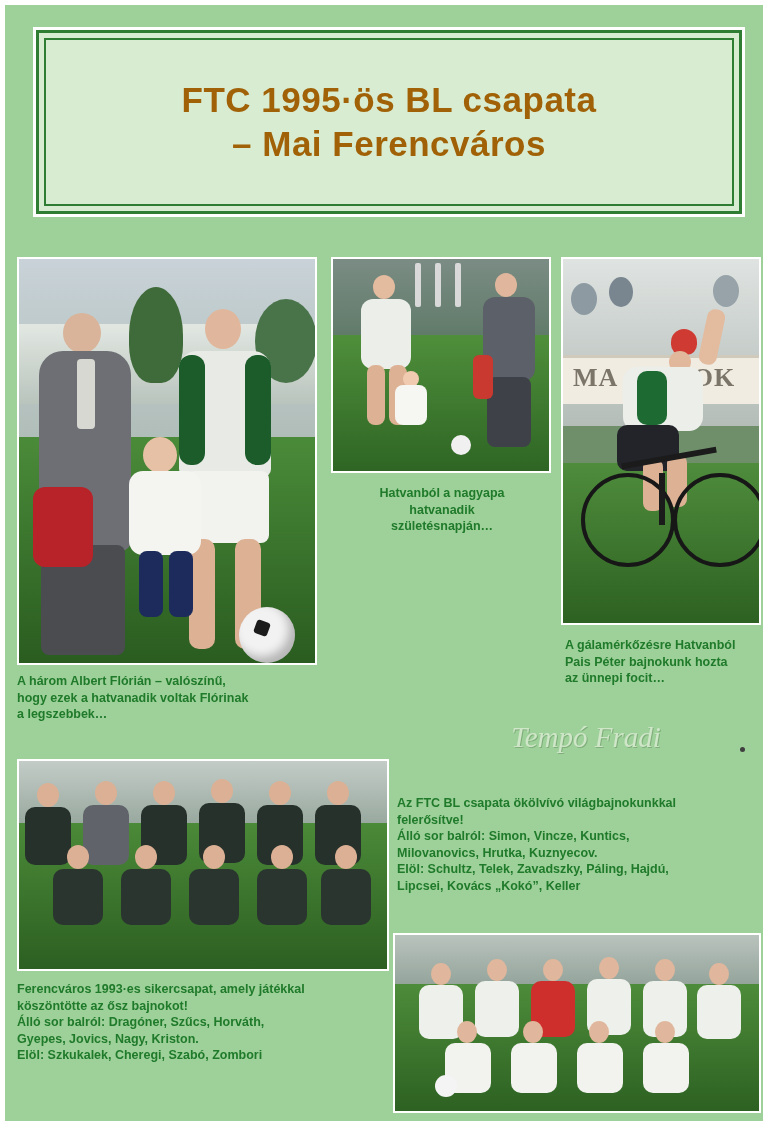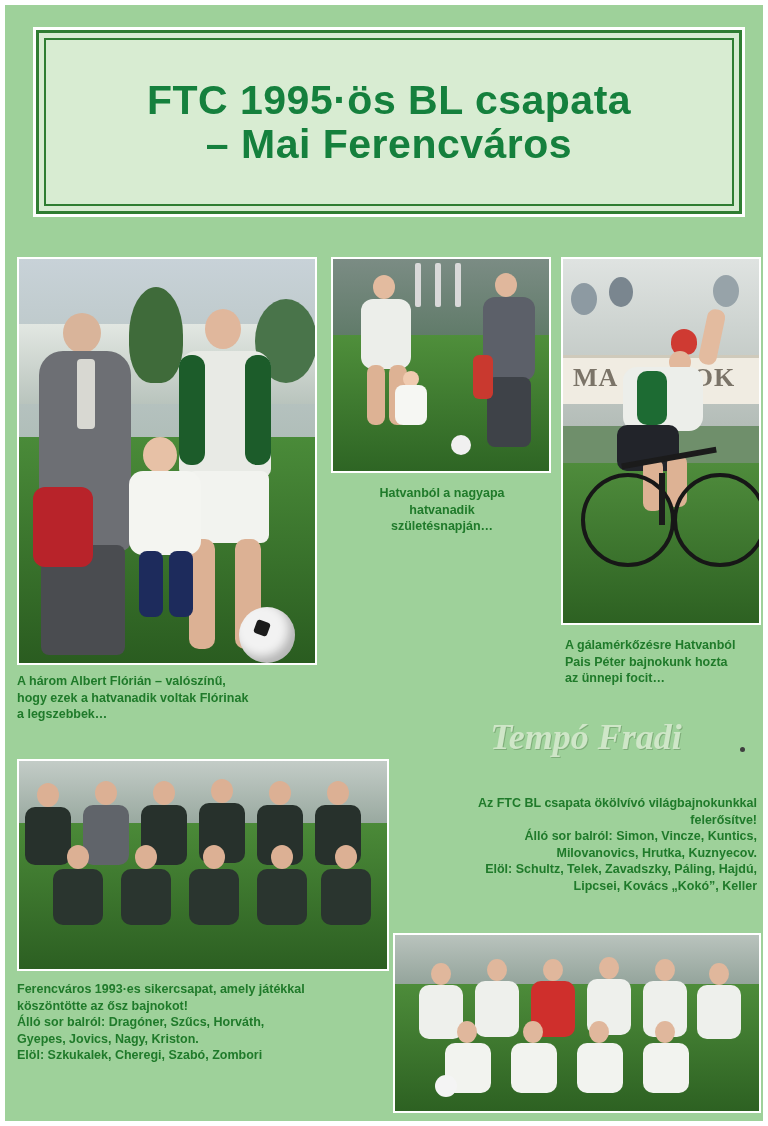--- a/index.html
+++ b/index.html
@@ -38,23 +38,23 @@
     right: 8px;
     bottom: 8px;
     border: 2px solid #2f7d32;
     box-sizing: border-box;
     display: flex;
     flex-direction: column;
     align-items: center;
     justify-content: center;
   }
   .title-line {
-    color: #15803d;
+    color: #a16207;
     font-weight: bold;
-    font-size: 41px;
+    font-size: 35px;
     line-height: 44px;
     letter-spacing: 0.5px;
     text-align: center;
     white-space: nowrap;
   }
   
   .photo {
     position: absolute;
     background: #6f8f6b;
     border: 2px solid #ffffff;
@@ -91,22 +91,22 @@
   
   .watermark {
     position: absolute;
     left: 452px;
     top: 712px;
     width: 258px;
     height: 40px;
     color: #cfe6c8;
     font-family: "Liberation Serif", serif;
     font-style: italic;
-    font-weight: bold;
-    font-size: 36px;
+    font-weight: normal;
+    font-size: 29px;
     line-height: 40px;
     text-align: center;
     text-shadow: 1px 1px 0 #7fae7a;
   }
   .dot {
     position: absolute;
     width: 5px; height: 5px;
     background: #3f3f3f;
     border-radius: 50%;
   }
@@ -273,20 +273,20 @@
     <div class="fig" style="left:50px; top:108px; width:46px; height:50px; background:#f2f3ef; border-radius:10px;"></div>
     <div class="fig" style="left:128px; top:86px; width:20px; height:22px; background:#e0b79c; border-radius:50%;"></div>
     <div class="fig" style="left:116px; top:108px; width:46px; height:50px; background:#f2f3ef; border-radius:10px;"></div>
     <div class="fig" style="left:194px; top:86px; width:20px; height:22px; background:#e0b79c; border-radius:50%;"></div>
     <div class="fig" style="left:182px; top:108px; width:46px; height:50px; background:#f2f3ef; border-radius:10px;"></div>
     <div class="fig" style="left:260px; top:86px; width:20px; height:22px; background:#e0b79c; border-radius:50%;"></div>
     <div class="fig" style="left:248px; top:108px; width:46px; height:50px; background:#f2f3ef; border-radius:10px;"></div>
 
     <div style="position:absolute; left:40px; top:140px; width:22px; height:22px; background:#f4f4f4; border-radius:50%;"></div>
   </div>
-  <div class="cap" style="left:392px; top:790px; width:360px;text-align:right;">Az FTC BL csapata ökölvívó világbajnokunkkal
+  <div class="cap" style="left:392px; top:790px; width:360px;">Az FTC BL csapata ökölvívó világbajnokunkkal
 felerősítve!
 Álló sor balról: Simon, Vincze, Kuntics,
 Milovanovics, Hrutka, Kuznyecov.
 Elöl: Schultz, Telek, Zavadszky, Páling, Hajdú,
 Lipcsei, Kovács „Kokó”, Keller</div>
 
 </div>
 
 </body></html>

